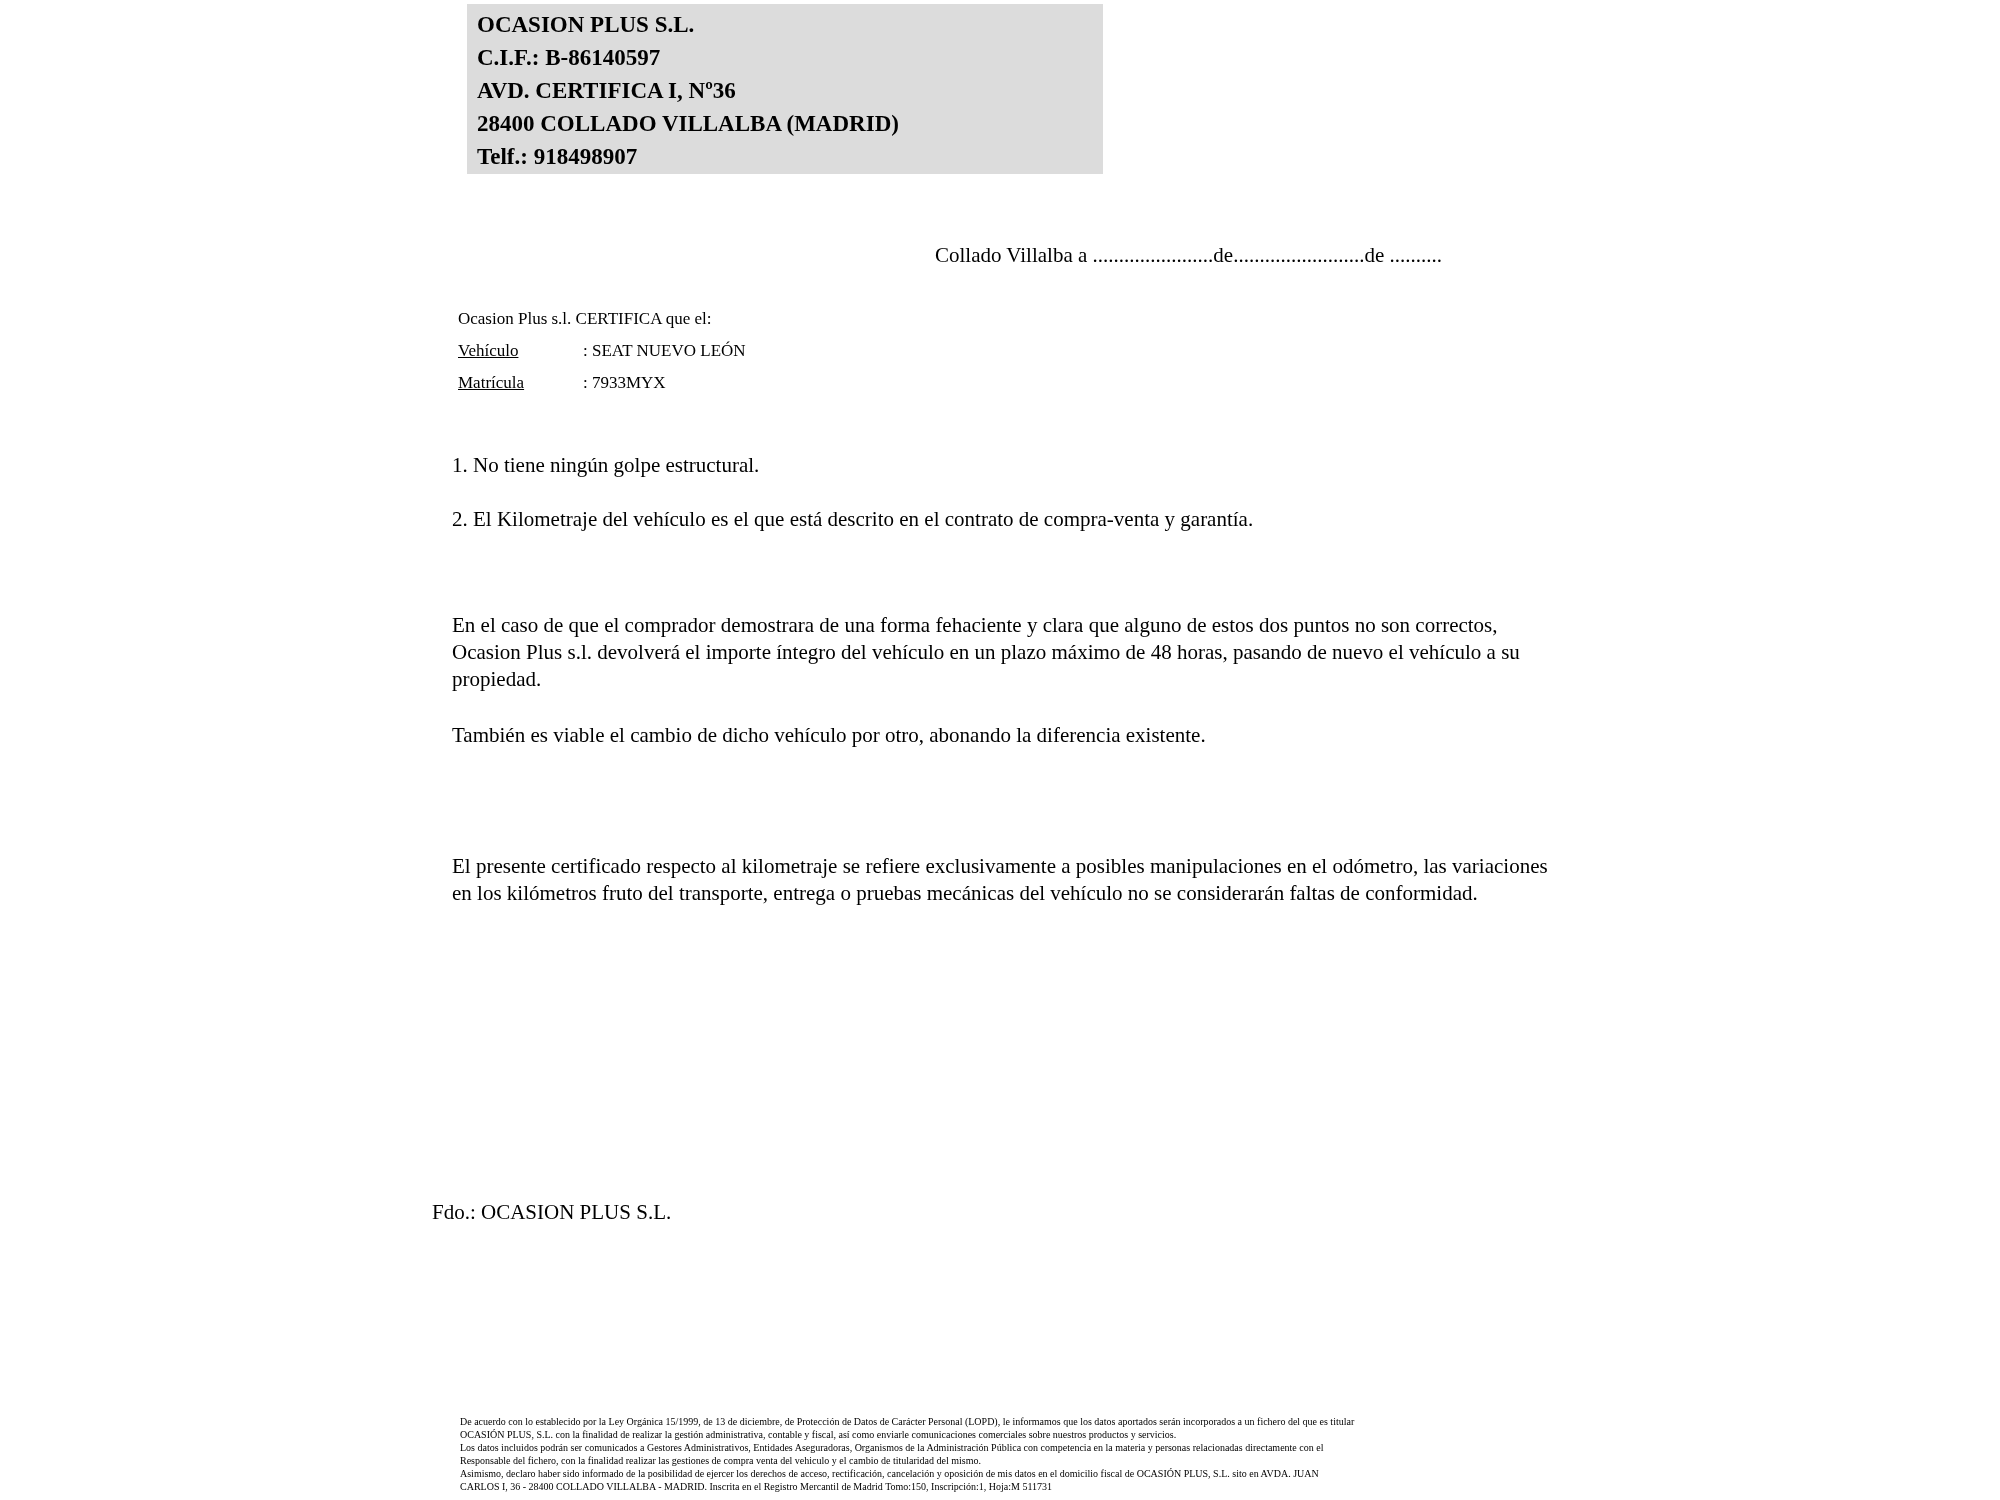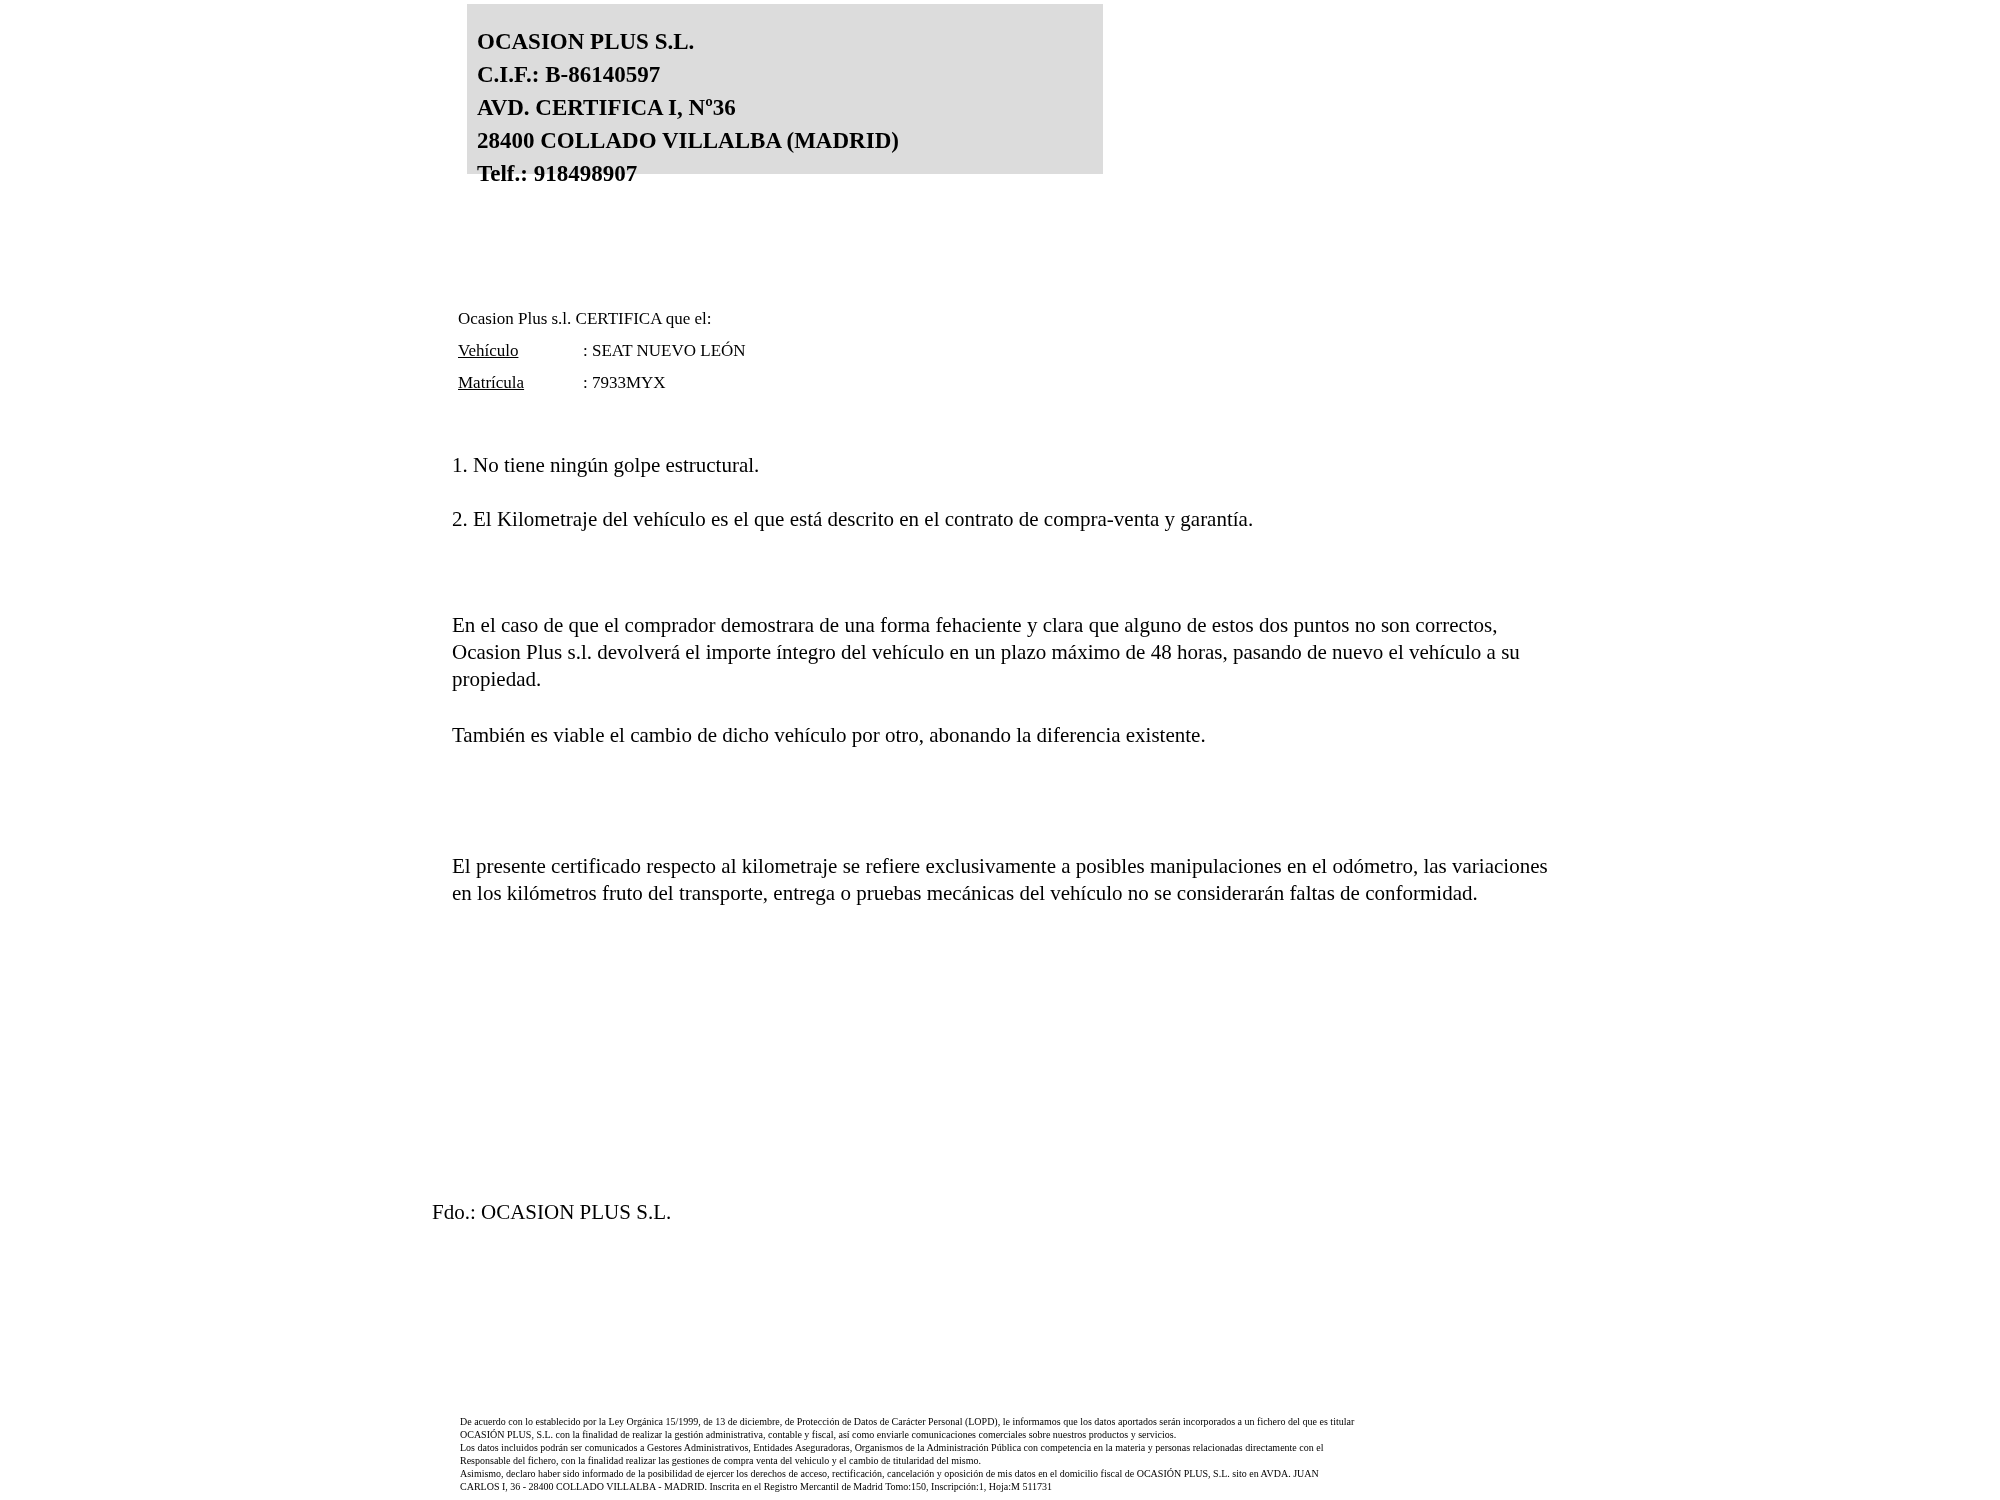--- a/index.html
+++ b/index.html
@@ -16,21 +16,21 @@
     color: #000000;
     overflow: hidden;
   }
   .header-box {
     position: absolute;
     left: 467px;
     top: 4px;
     width: 636px;
     height: 170px;
     background: #dcdcdc;
-    padding: 21px 0 0 10px;
+    padding: 4px 0 0 10px;
     box-sizing: border-box;
   }
   .header-box .hline {
     font-size: 23px;
     font-weight: bold;
     line-height: 33px;
     white-space: nowrap;
   }
   .date-line {
     position: absolute;
@@ -90,20 +90,21 @@
 <div class="page">
 
   <div class="header-box">
     <div class="hline">OCASION PLUS S.L.</div>
     <div class="hline">C.I.F.: B-86140597</div>
     <div class="hline">AVD. CERTIFICA I, Nº36</div>
     <div class="hline">28400 COLLADO VILLALBA (MADRID)</div>
     <div class="hline">Telf.: 918498907</div>
   </div>
 
+  <div class="date-line">Collado Villalba a .......................de.........................de ..........</div>
 
   <div class="cert-block">
     <div>Ocasion Plus s.l. CERTIFICA que el:</div>
     <div class="cert-row">
       <span class="label-cell"><span class="u">Vehículo</span></span><span>: SEAT NUEVO LEÓN</span>
     </div>
     <div class="cert-row">
       <span class="label-cell"><span class="u">Matrícula</span></span><span>: 7933MYX</span>
     </div>
   </div>

